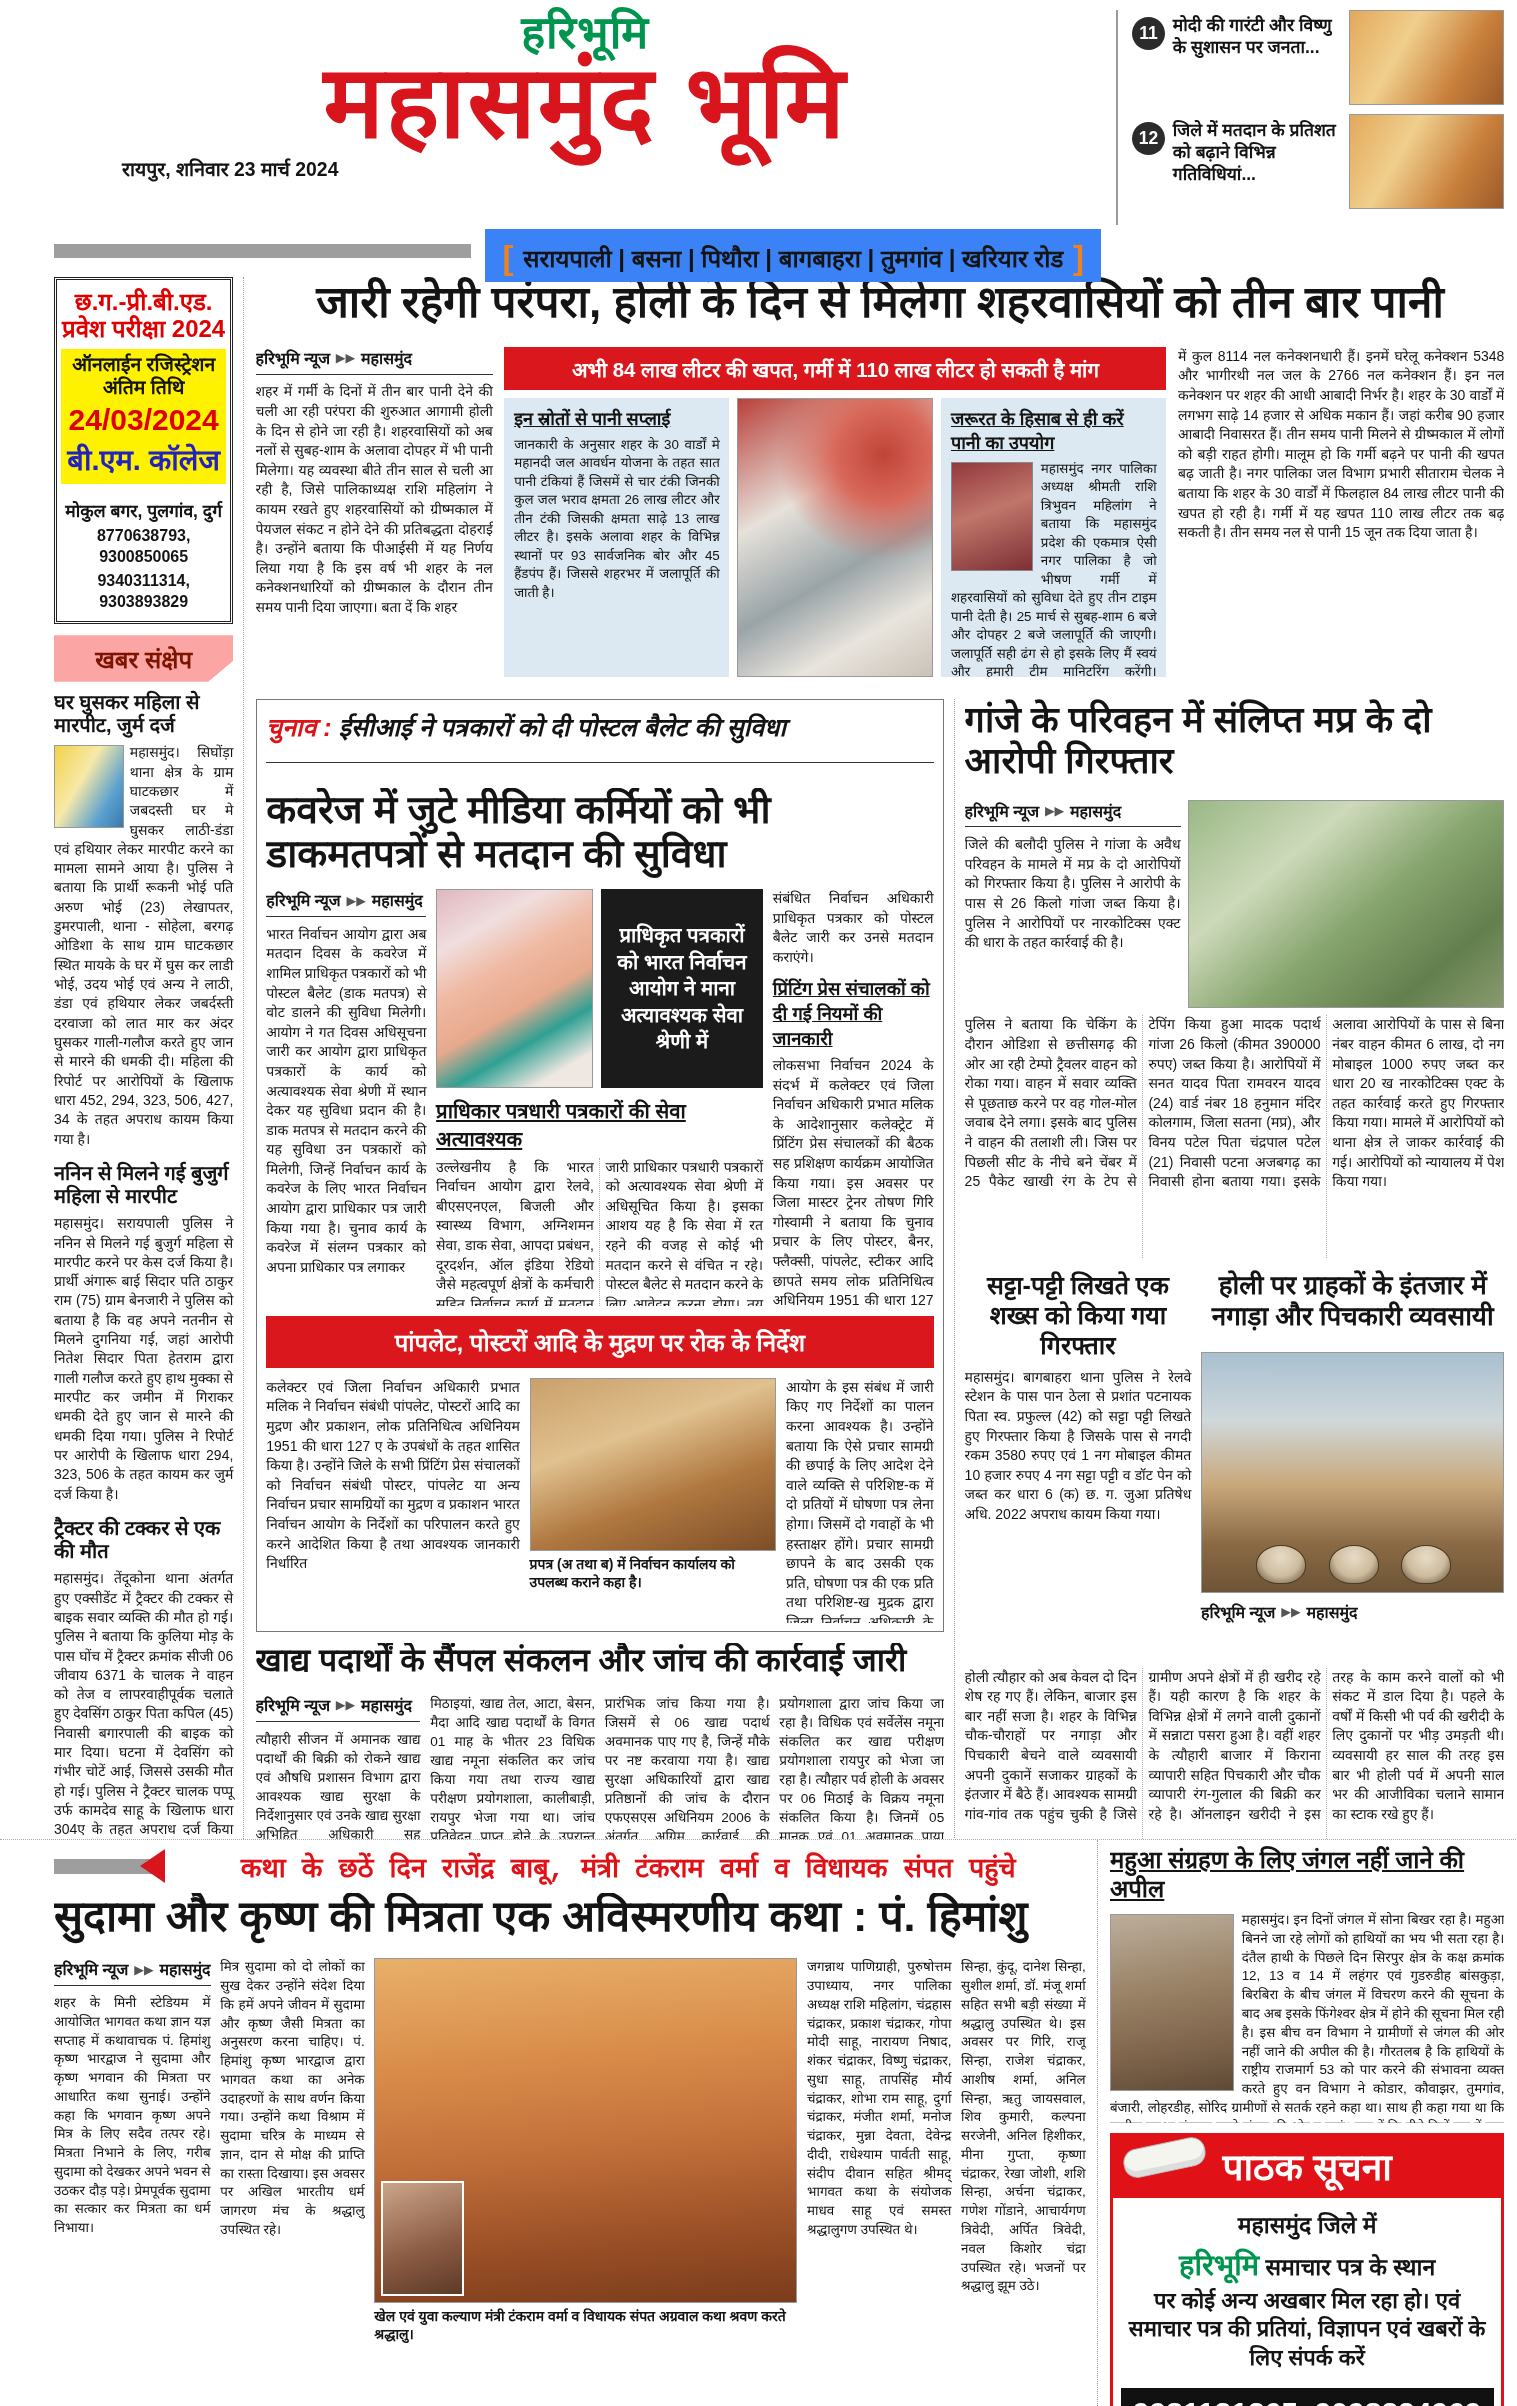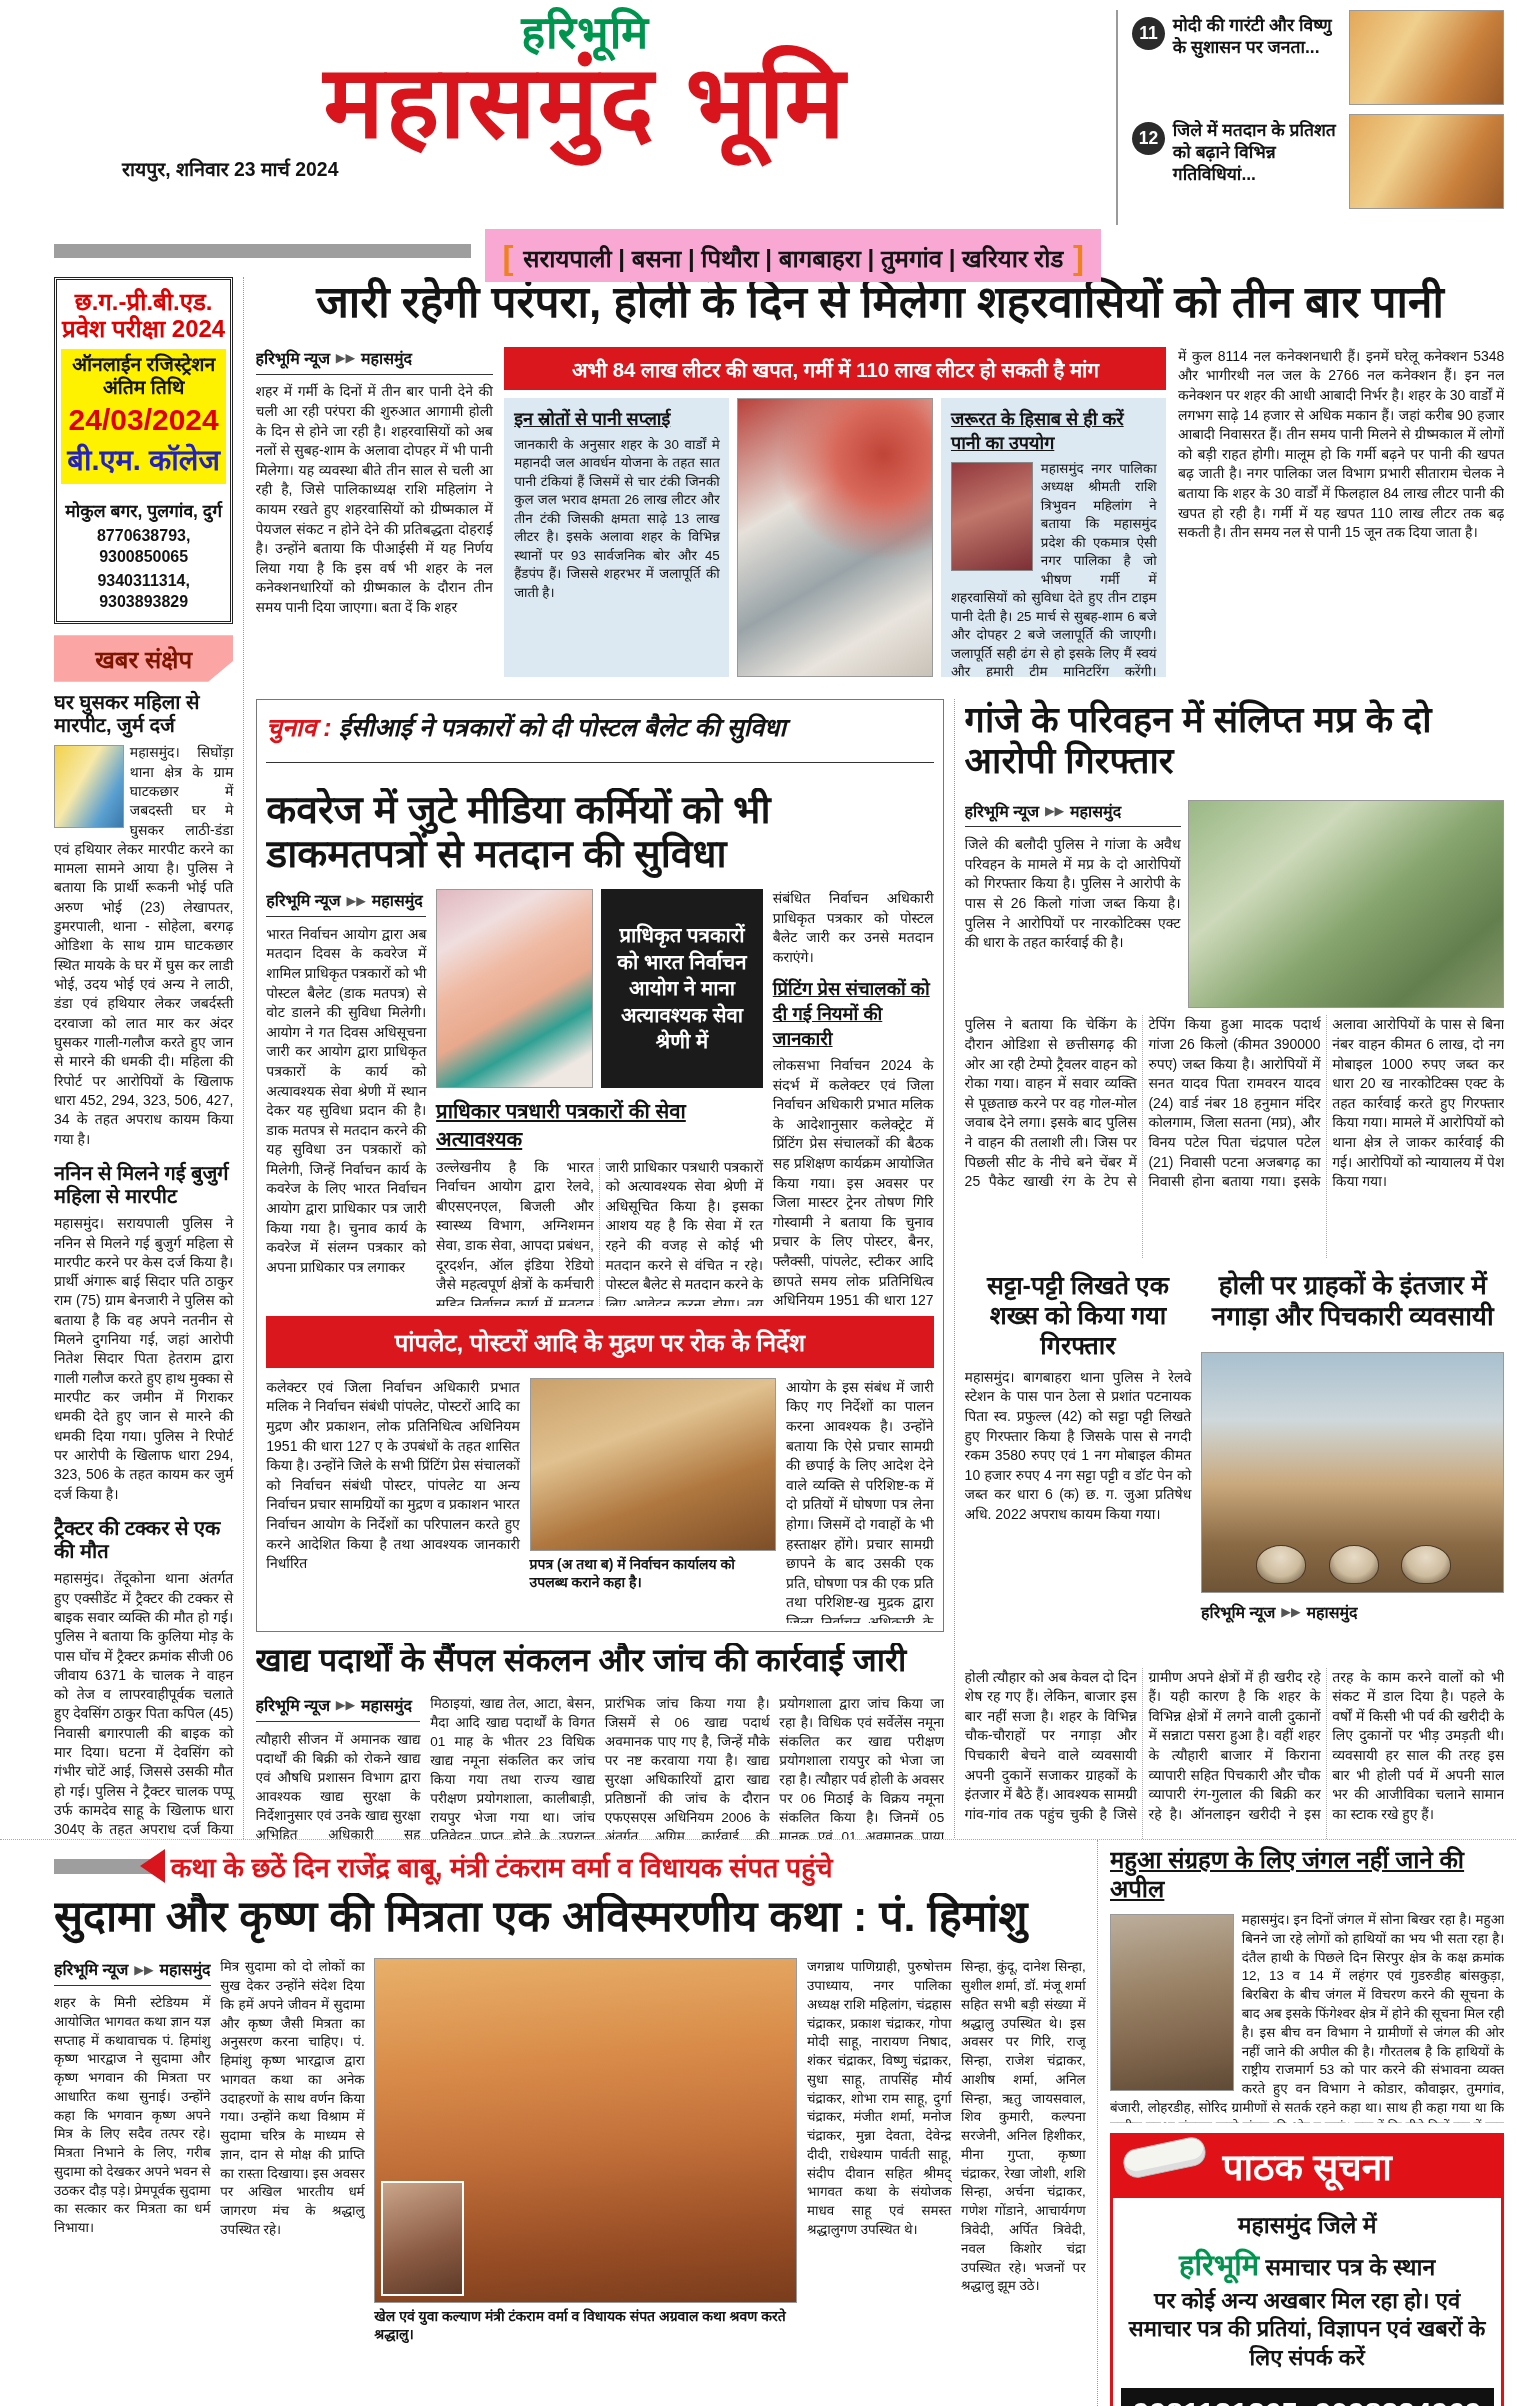--- a/index.html
+++ b/index.html
@@ -19,21 +19,21 @@
   .dateline { text-align:left; margin-left:68px; margin-top:3.9px; font-size:19.4px; font-weight:bold; }
   .mast-right { width:388px; border-left:2.9px solid #9a9a9a; padding-left:13.6px; display:flex; flex-direction:column; gap:9.7px; }
   .idx-item { display:flex; gap:7.8px; align-items:flex-start; }
   .idx-num { flex:0 0 33px; height:33px; border-radius:50%; background:#2b2b2b; color:#fff; font-weight:bold; font-size:17.5px; display:flex; align-items:center; justify-content:center; margin-top:7.8px; }
   .idx-text { flex:1; font-size:17.5px; font-weight:bold; line-height:1.25; padding-top:5.8px; }
   .idx-photo { flex:0 0 155px; height:95px; border:1px solid #999; background:linear-gradient(120deg,#e3a85a 0%,#f0cf8d 35%,#c9803c 70%,#9a5a28 100%); }
 
   
   .loc-bar { position:relative; height:52px; }
   .gray-band { position:absolute; left:54px; top:19.4px; width:417px; height:13.6px; background:#9e9e9e; }
-  .loc-inner { position:absolute; left:485px; top:3.9px; font-size:24px; font-weight:bold; padding:7.8px 17.5px; background:#f9a8d4; }
+  .loc-inner { position:absolute; left:485px; top:3.9px; font-size:24px; font-weight:bold; padding:7.8px 17.5px; background:#3b82f6; }
   .loc-inner::before, .loc-inner::after { color:#f0821e; font-weight:bold; font-size:33px; position:relative; top:1.9px; }
   .loc-inner::before { content:"["; margin-right:9.7px; }
   .loc-inner::after { content:"]"; margin-left:9.7px; }
 
   
   .bigrow { display:flex; height:1562px; padding:0 13.6px 0 54px; }
   .bottomrow { display:flex; height:567px; padding:0 13.6px 0 54px; border-top:1.9px dotted #aaa; }
 
   
   .rail { width:190px; flex:0 0 190px; border-right:1px dotted #999; padding-right:9.7px; overflow:hidden; }
@@ -124,21 +124,21 @@
   .drums-photo { width:100%; height:241px; background:linear-gradient(180deg,#a9c0cf 0%,#cfd8db 28%,#c9a87c 55%,#8a6a45 80%,#6e5436 100%); position:relative; }
   .drum { position:absolute; bottom:7.8px; width:50px; height:39px; border-radius:50% 50% 45% 45%; background:radial-gradient(circle at 50% 30%,#e8dcc8 0%,#cdbb9d 55%,#5a4630 100%); border:1px solid #4a3a26; }
   .holi .byline { margin-top:7.8px; border-bottom:none; }
   .holi-body { column-count:3; column-gap:11.6px; column-rule:1px dotted #aaa; height:175px; overflow:hidden; margin-top:9.7px; }
 
   
   .katha { flex:0 0 72%; border-right:1px dotted #999; padding-right:11.6px; overflow:hidden; }
   .k-kickerline { display:flex; align-items:center; gap:9.7px; margin-top:7.8px; }
   .k-flag { width:107px; height:15.5px; background:#9e9e9e; position:relative; }
   .k-flag::after { content:""; position:absolute; right:-3.9px; top:-9.7px; width:0; height:0; border-left:25px solid #d8141d; border-top:17.5px solid transparent; border-bottom:17.5px solid transparent; transform:rotate(180deg); }
-  .k-kicker { color:#e01218; font-size:27px; font-weight:bold; flex:1; text-align:left; }
+  .k-kicker { color:#e01218; font-size:27px; font-weight:bold; flex:1; text-align:center;font-family:Liberation Mono, monospace; }
   .katha h1 { font-size:43px; line-height:1.1; height:56px; overflow:hidden; margin:7.8px 0 9.7px; }
   .k-body { display:flex; gap:9.7px; height:408px; overflow:hidden; }
   .k-c1 { flex:0 0 14%; }
   .k-c2 { flex:0 0 14%; }
   .k-photo-wrap { flex:0 0 41%; }
   .crowd-photo { width:100%; height:345px; background:linear-gradient(175deg,#e8b06a 0%,#d98c4a 30%,#c2703a 55%,#9a4f26 80%,#7a3c1c 100%); position:relative; }
   .k-inset { position:absolute; left:5.8px; bottom:5.8px; width:83px; height:115px; border:2.9px solid #fff; background:linear-gradient(160deg,#caa58a 0%,#8a5a42 60%,#5c3a28 100%); }
   .k-c3 { flex:0 0 14%; }
   .k-c4 { flex:1; }
   .k-body .bodytext { font-size:13.4px; }

